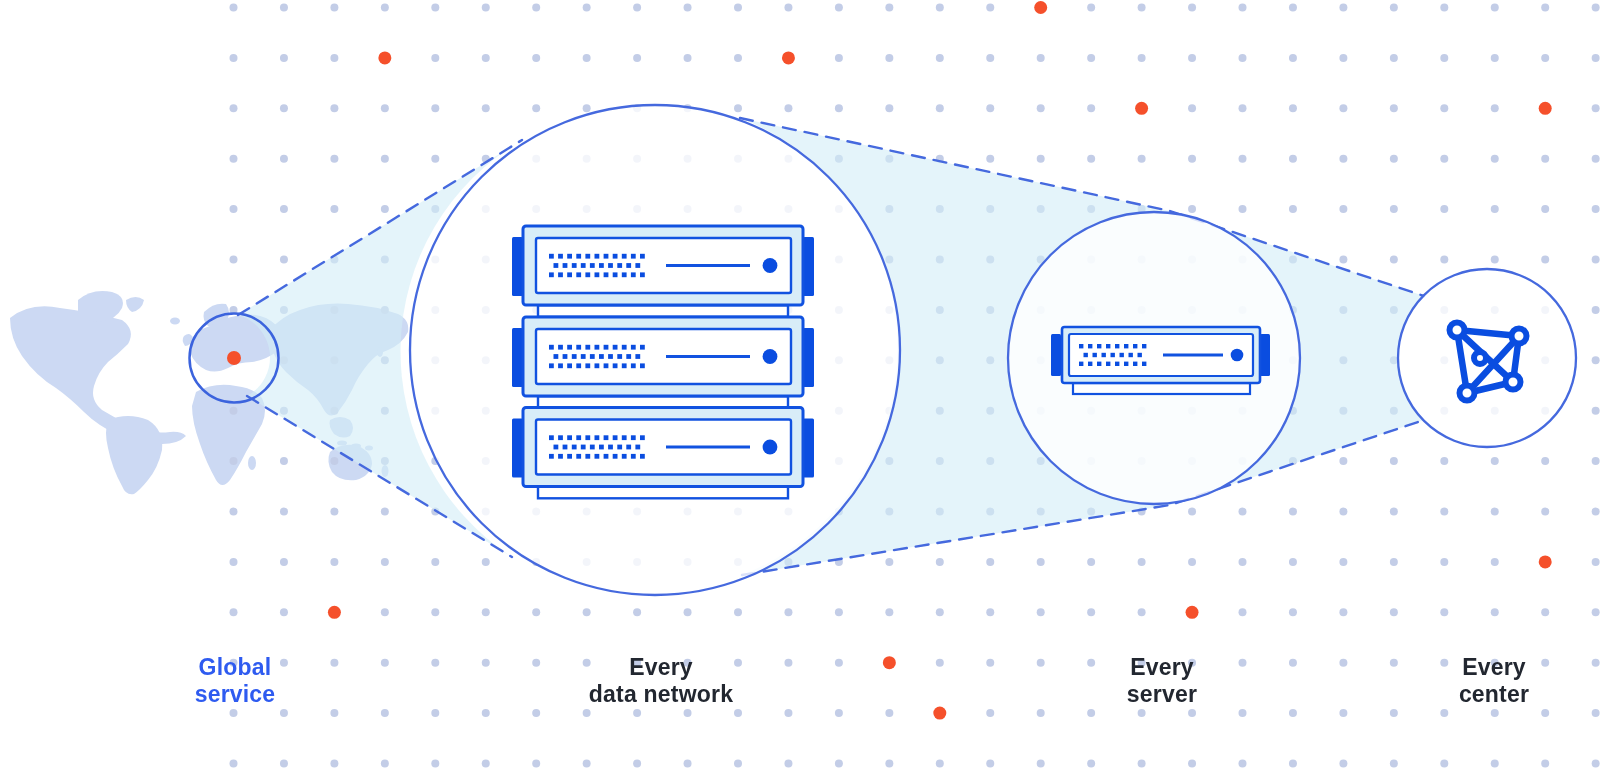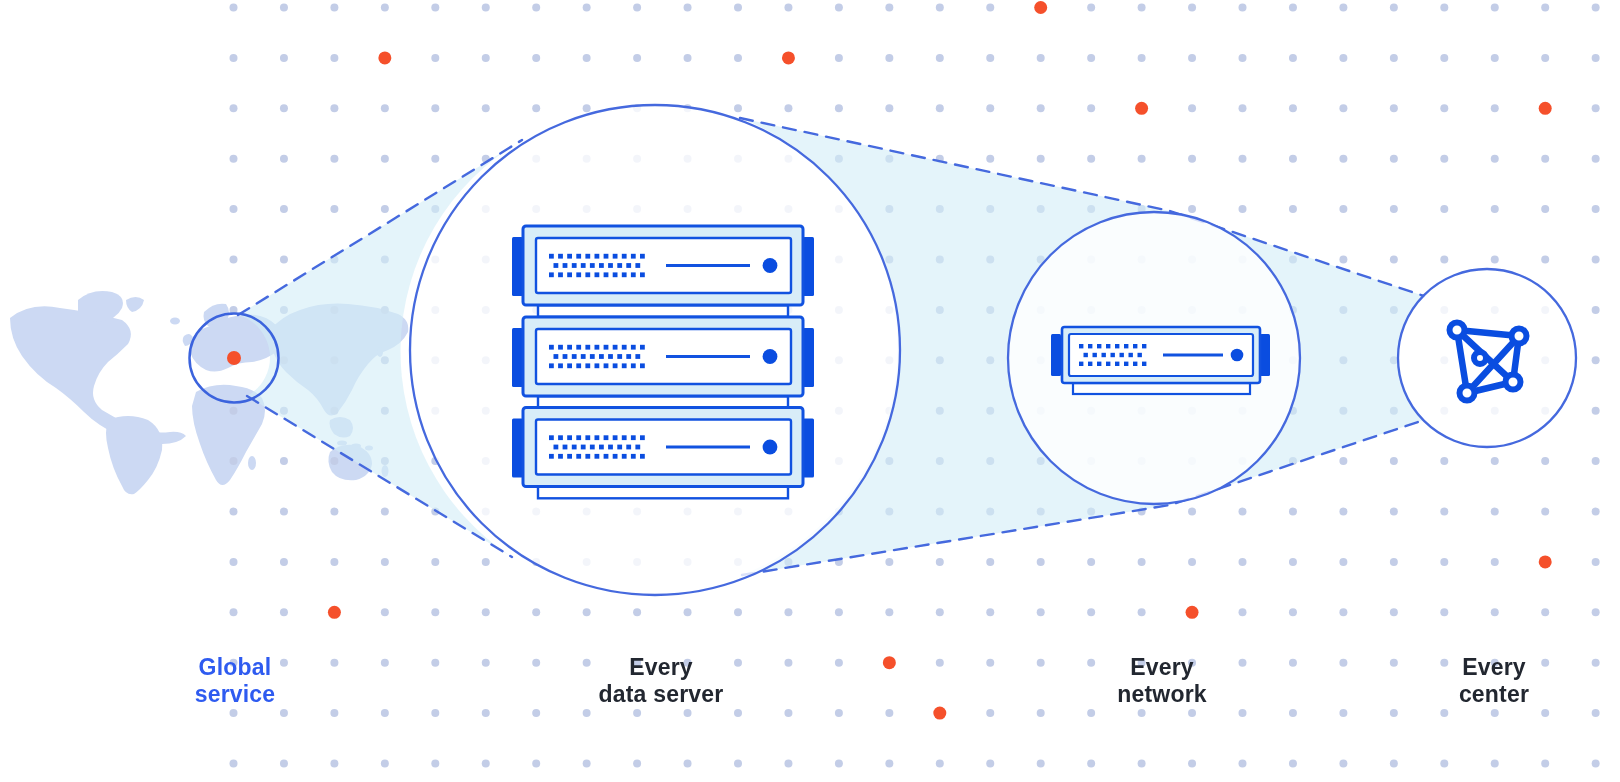--- a/index.html
+++ b/index.html
@@ -687,24 +687,24 @@
         <circle cx="234" cy="358" r="7" fill="#f5502b"></circle>
       </g>
   </svg>
 
   <div class="caption" id="cap-global" style="color: rgb(46, 91, 240);">
     <div>Global</div>
     <div>service</div>
   </div>
   <div class="caption" id="cap-datacenter" style="color: rgb(34, 39, 48);">
     <div>Every</div>
-    <div>data server</div>
+    <div>data network</div>
   </div>
   <div class="caption" id="cap-server" style="color: rgb(34, 39, 48);">
     <div>Every</div>
-    <div>network</div>
+    <div>server</div>
   </div>
   <div class="caption" id="cap-service" style="color: rgb(34, 39, 48);">
     <div>Every</div>
     <div>center</div>
   </div>
 
 </div>
 
 </body></html>

